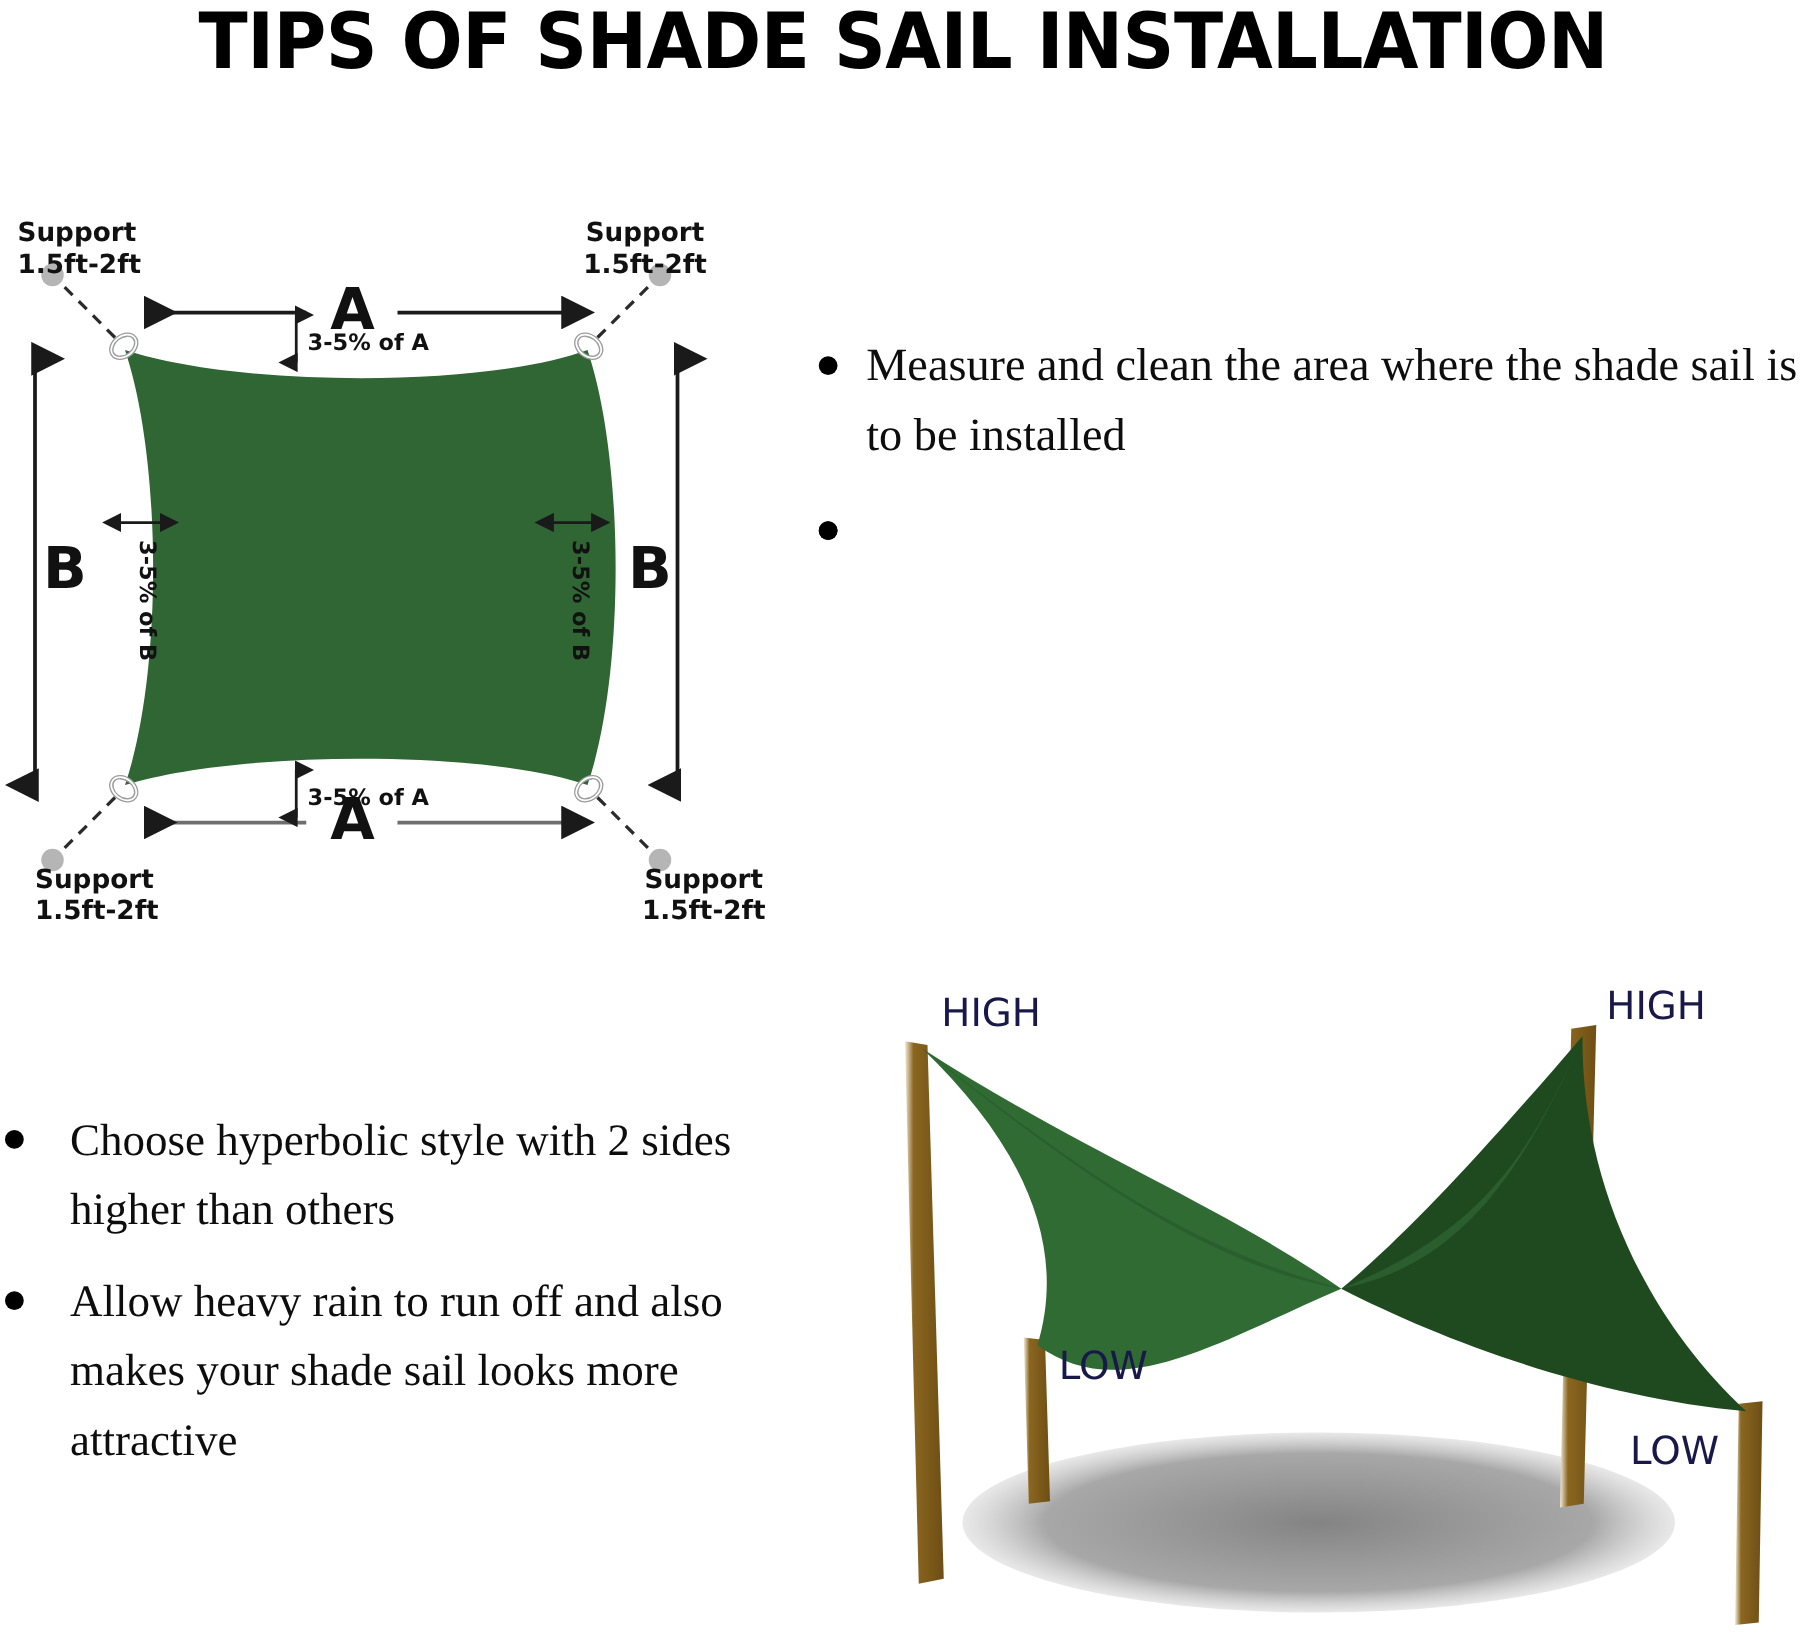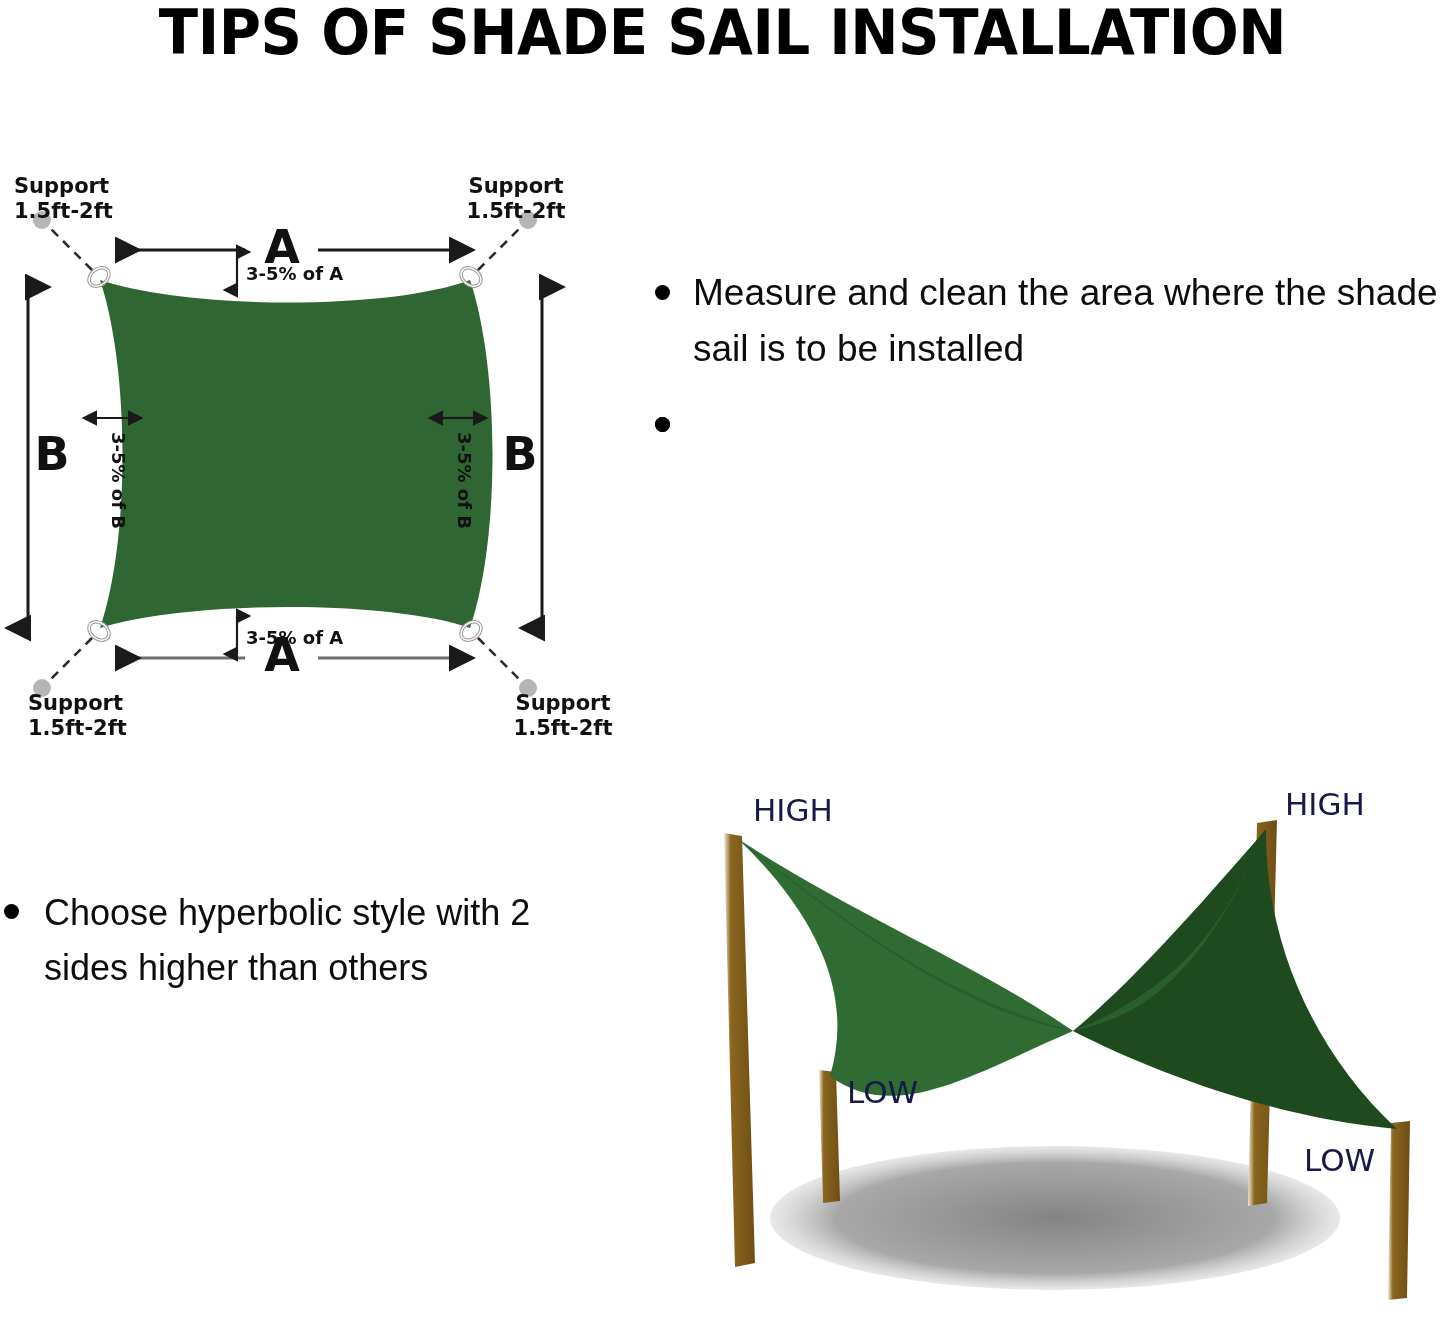--- a/index.html
+++ b/index.html
@@ -69,35 +69,35 @@
     margin: 0;
     padding: 0;
   }
   ul.tips li {
     position: relative;
     padding-left: 48px;
     margin: 0 0 20px 0;
     font-size: 37px;
     line-height: 1.52;
     color: #0d0d0d;
-    font-family: Liberation Sans, sans-serif;
+    font-family: Liberation Serif, serif;
   }
   ul.tips li:last-child { margin-bottom: 0; }
   ul.tips li .bullet-dot {
     position: absolute;
     left: 10px;
     top: 20px;
     width: 15px;
     height: 15px;
     border-radius: 50%;
     background: #000000;
   }
 
   #bullets-bottom ul.tips li {
-    padding-left: 44px;
+    padding-left: 56px;
     font-size: 36px;
     line-height: 1.54;
     margin-bottom: 18px;
   }
   #bullets-bottom ul.tips li .bullet-dot {
     left: 4px;
     top: 19px;
   }
 
   svg { display: block; overflow: visible; }
@@ -245,20 +245,24 @@
       <span class="bullet-dot"></span>
     </li>
   </ul>
 </div>
 
 <div class="panel" id="bullets-bottom">
   <ul class="tips">
     <li>
       <span class="bullet-dot"></span>
       <span>Choose hyperbolic style with 2 sides higher than others</span>
+    </li>
+    <li>
+      <span class="bullet-dot"></span>
+      <span>Allow heavy rain to run off and also makes your shade sail looks more attractive</span>
     </li>
   </ul>
 </div>
 
 <div class="panel" id="diagram-hyperbolic">
   <svg width="820" height="534" viewBox="0 0 820 534">
     <defs>
       <radialGradient id="groundShadow" cx="50%" cy="50%" r="62%">
         <stop offset="0%" stop-color="#7d7d7d" stop-opacity="0.95"></stop>
         <stop offset="62%" stop-color="#8f8f8f" stop-opacity="0.78"></stop>

